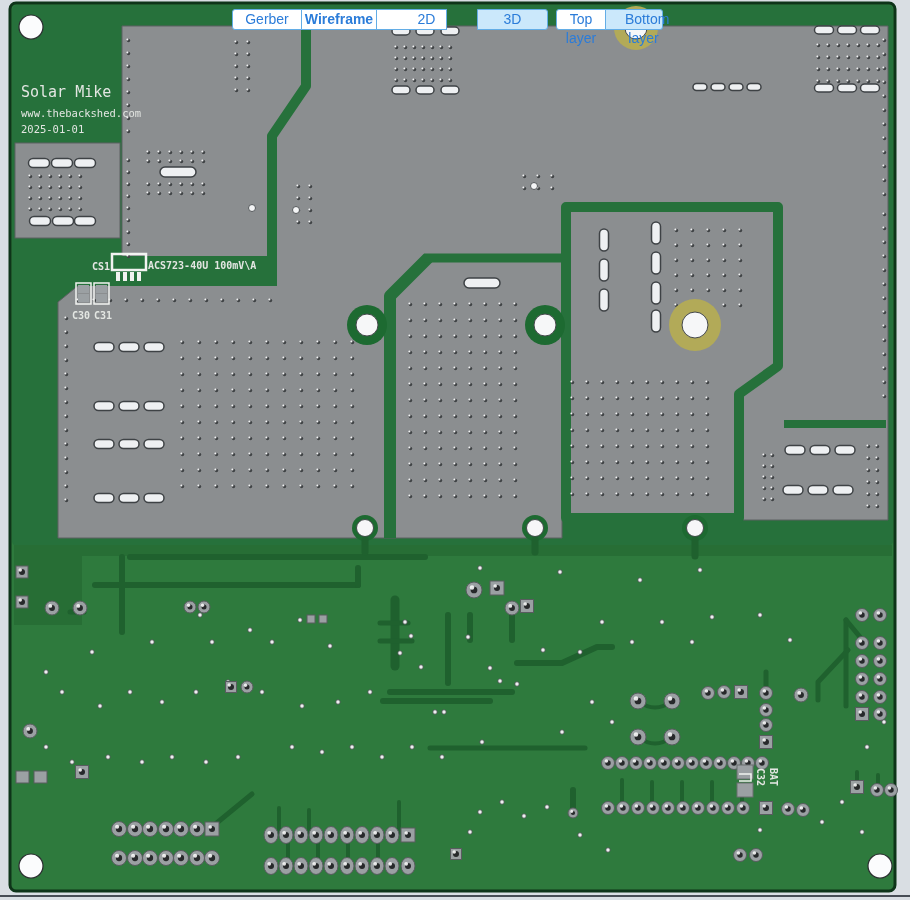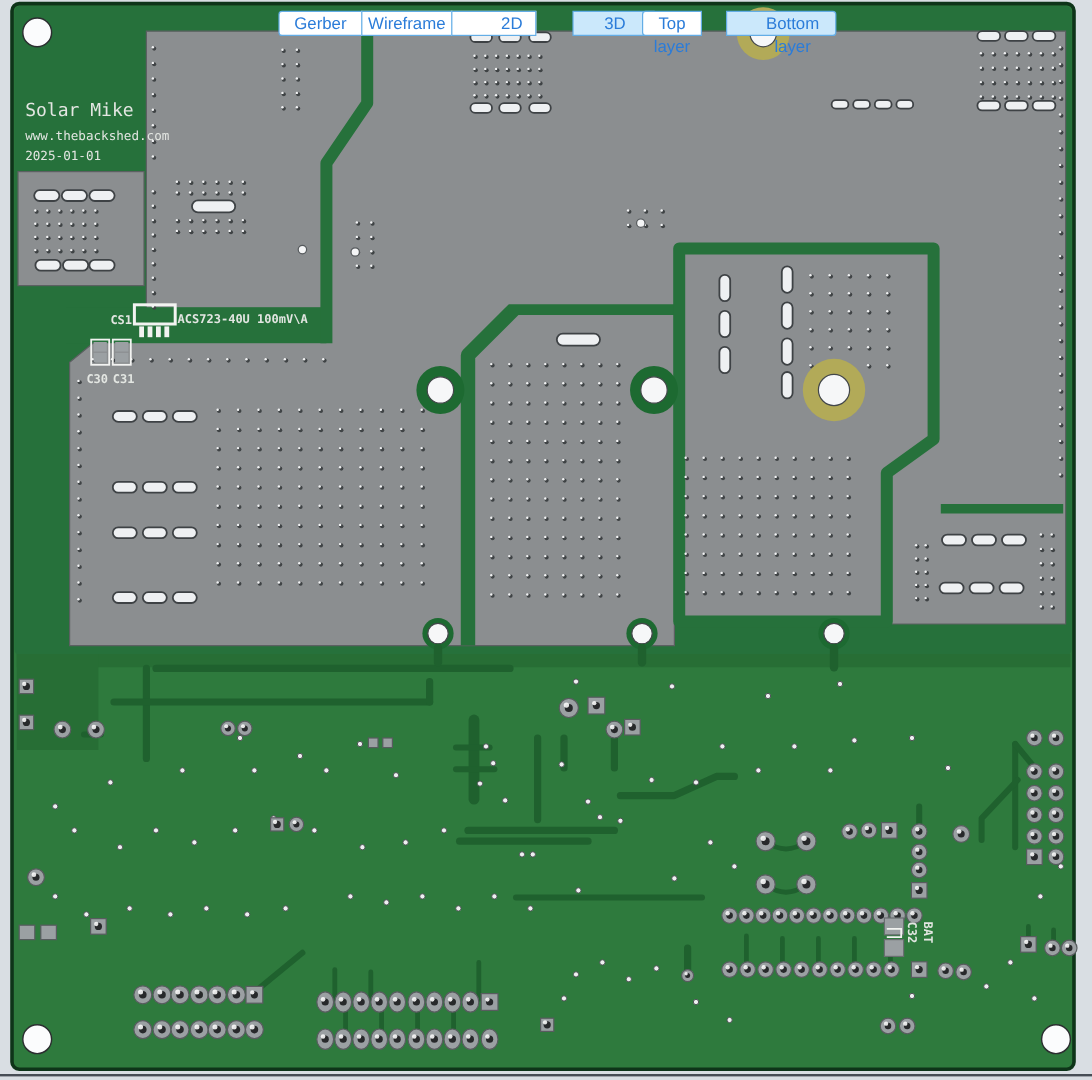--- a/index.html
+++ b/index.html
@@ -1676,21 +1676,21 @@
     <rect x="737" y="765" width="16" height="14" fill="#9ba0a3" stroke="#6a6e71"></rect>
     <rect x="737" y="783" width="16" height="14" fill="#9ba0a3" stroke="#6a6e71"></rect>
     <path d="M739,774 H751 V781 H739" fill="none" stroke="#f2f3f1" stroke-width="1.5"></path>
     <text class="silk" font-size="10" font-weight="bold" transform="translate(757,768) rotate(90)">C32</text>
     <text class="silk" font-size="10" font-weight="bold" transform="translate(770,768) rotate(90)">BAT</text>
   </g>
 </svg>
 
 <div>
   <button class="toolbar-btn" style="left:232px;width:70px;border-radius:3px 0 0 3px;">Gerber</button>
-  <button class="toolbar-btn" style="left:301px;width:76px;border-radius:0;">Wireframe</button>
+  <button class="toolbar-btn" style="left:301px;width:76px;border-radius:0;font-weight:bold;">Wireframe</button>
   <button class="toolbar-btn" style="left:376px;width:71px;border-radius:0;padding-left:30px;">2D</button>
   <button class="toolbar-btn active" style="left:446px;width:71px;border-radius:0 3px 3px 0;margin-left:31px;">3D</button>
-  <button class="toolbar-btn" style="left:535px;width:50px;border-radius:3px 0 0 3px;text-align:center;">Top layer</button>
-  <button class="toolbar-btn active" style="left:605px;width:92px;border-radius:0 3px 3px 0;padding-left:19px;">Bottom layer</button>
+  <button class="toolbar-btn" style="left:556px;width:50px;border-radius:3px 0 0 3px;text-align:center;">Top layer</button>
+  <button class="toolbar-btn active" style="left:605px;width:58px;border-radius:0 3px 3px 0;padding-left:19px;">Bottom layer</button>
 </div>
 
 <div id="bottom-line"></div>
 </div>
 
 </body></html>

